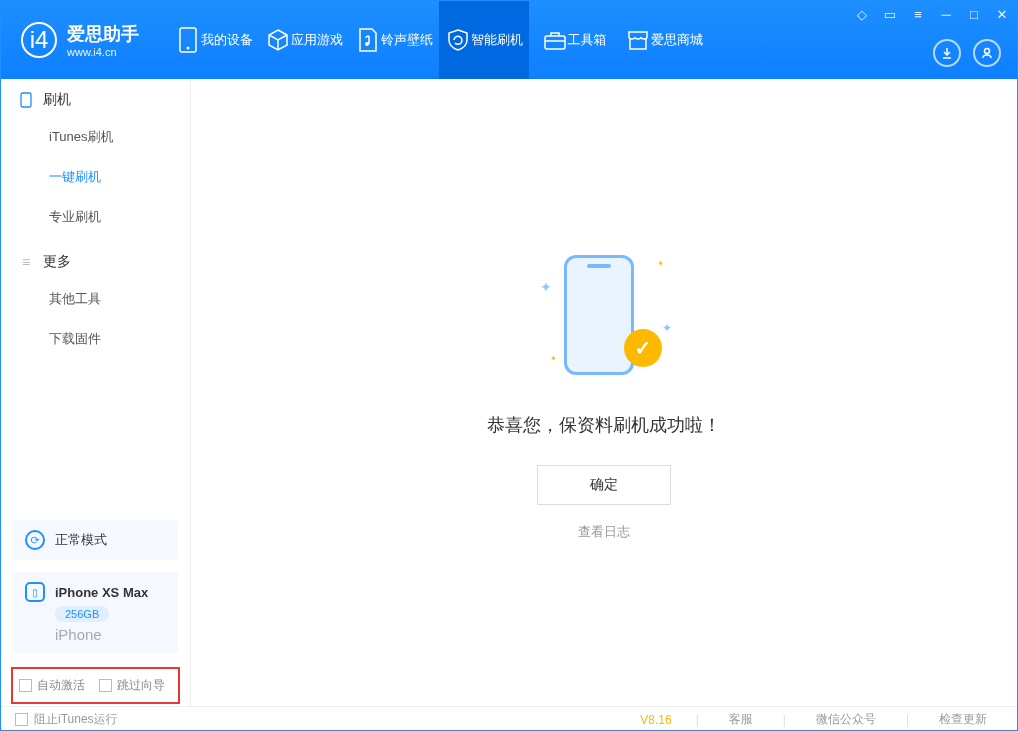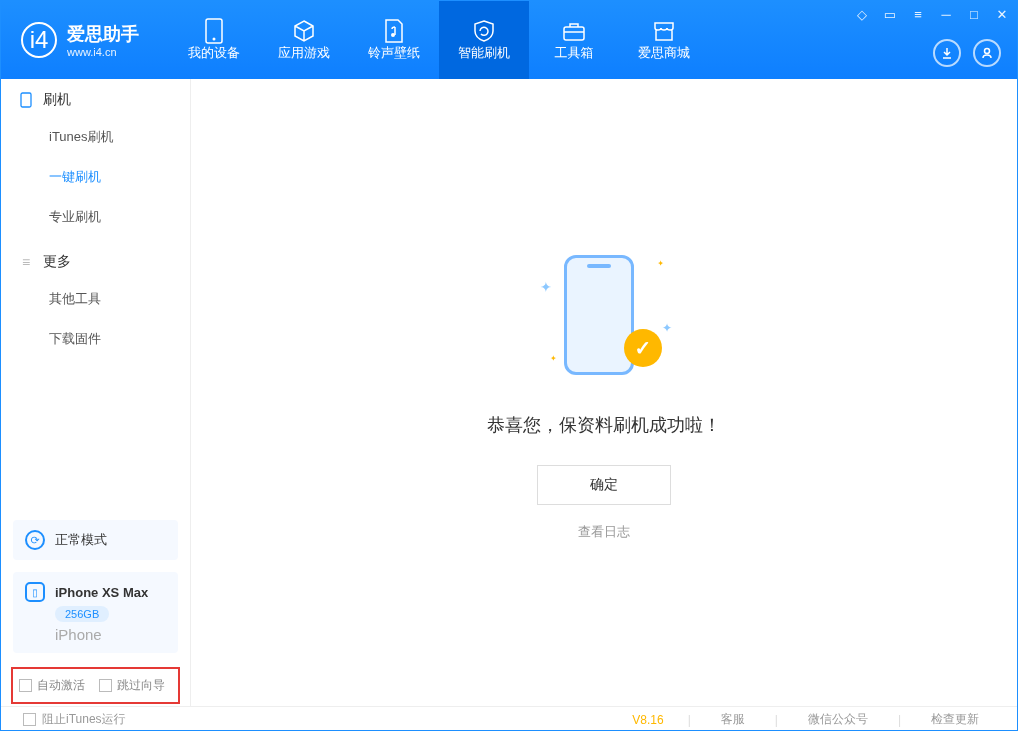--- a/index.html
+++ b/index.html
@@ -4,21 +4,21 @@
 <style>
 *{margin:0;padding:0;box-sizing:border-box;font-family:"Microsoft YaHei",Arial,sans-serif}
 body{background:#fff;width:1018px;height:731px;overflow:hidden;border:1px solid #1d8fff}
 .header{background:linear-gradient(to bottom,#1d8fff,#0e7fff);height:78px;display:flex;align-items:center;color:#fff;position:relative}
 .logo-area{display:flex;align-items:center;padding:0 20px;gap:10px}
 .logo-icon{width:36px;height:36px;border:2px solid #fff;border-radius:50%;display:flex;align-items:center;justify-content:center;font-weight:normal;font-size:24px}
 .logo-text{display:flex;flex-direction:column}
 .logo-title{font-size:18px;font-weight:700}
 .logo-sub{font-size:11px;opacity:.9}
 .nav-tabs{display:flex;height:100%;margin-left:10px}
-.nav-tab{width:90px;display:flex;flex-direction:column;align-items:center;justify-content:center;gap:0;cursor:pointer;font-size:13px}
+.nav-tab{width:90px;display:flex;align-items:center;justify-content:center;gap:0;cursor:pointer;font-size:13px}
 .nav-tab.active{background:#0068e0}
 .nav-icon{width:26px;height:26px;display:flex;align-items:center;justify-content:center}
 .win-controls{position:absolute;right:6px;top:4px;display:flex;gap:10px;font-size:13px}
 .win-ctrl{width:18px;height:18px;display:flex;align-items:center;justify-content:center;cursor:pointer;opacity:.9}
 .header-right{position:absolute;right:16px;bottom:12px;display:flex;gap:12px}
 .hdr-btn{width:28px;height:28px;border:2px solid rgba(255,255,255,.7);border-radius:50%;display:flex;align-items:center;justify-content:center;cursor:pointer}
 .body-area{display:flex;height:627px}
 .sidebar{width:190px;border-right:1px solid #eee;padding-top:4px;display:flex;flex-direction:column;background:#fff}
 .sb-section{margin-bottom:8px}
 .sb-header{display:flex;align-items:center;gap:10px;padding:8px 18px;font-size:14px;color:#333}
@@ -44,21 +44,21 @@
 .phone::before{content:"";position:absolute;top:6px;left:50%;transform:translateX(-50%);width:24px;height:4px;background:#78b8ff;border-radius:2px}
 .check-badge{position:absolute;right:12px;bottom:18px;width:38px;height:38px;background:#ffb800;border-radius:50%;display:flex;align-items:center;justify-content:center;color:#fff;font-size:20px;font-weight:bold}
 .spark{position:absolute;font-size:10px}
 .spark.s1{color:#8cc8ff;left:6px;top:34px;font-size:14px}
 .spark.s2{color:#ffb800;right:10px;top:14px;font-size:8px}
 .spark.s3{color:#ffb800;left:16px;bottom:22px;font-size:8px}
 .spark.s4{color:#8cc8ff;right:2px;bottom:50px;font-size:12px}
 .success-msg{font-size:18px;color:#333;margin-bottom:28px}
 .ok-btn{border:1px solid #ddd;background:#fff;padding:10px 52px;font-size:14px;color:#333;cursor:pointer;margin-bottom:18px}
 .log-link{color:#999;font-size:13px;cursor:pointer}
-.footer{height:26px;border-top:1px solid #eee;display:flex;align-items:center;padding:0 22px;font-size:12px;color:#999}
+.footer{height:26px;border-top:1px solid #eee;display:flex;align-items:center;padding:0 14px;font-size:12px;color:#999}
 .footer-left{display:flex;align-items:center;gap:6px}
 .footer-right{margin-left:auto;display:flex;align-items:center;gap:14px}
 .footer-link{padding:0 16px;cursor:pointer}
 .footer-sep{color:#ddd}
 .ver{color:#ffb800;margin-right:10px}
 </style>
 </head>
 <body>
 
 <div class="header">

